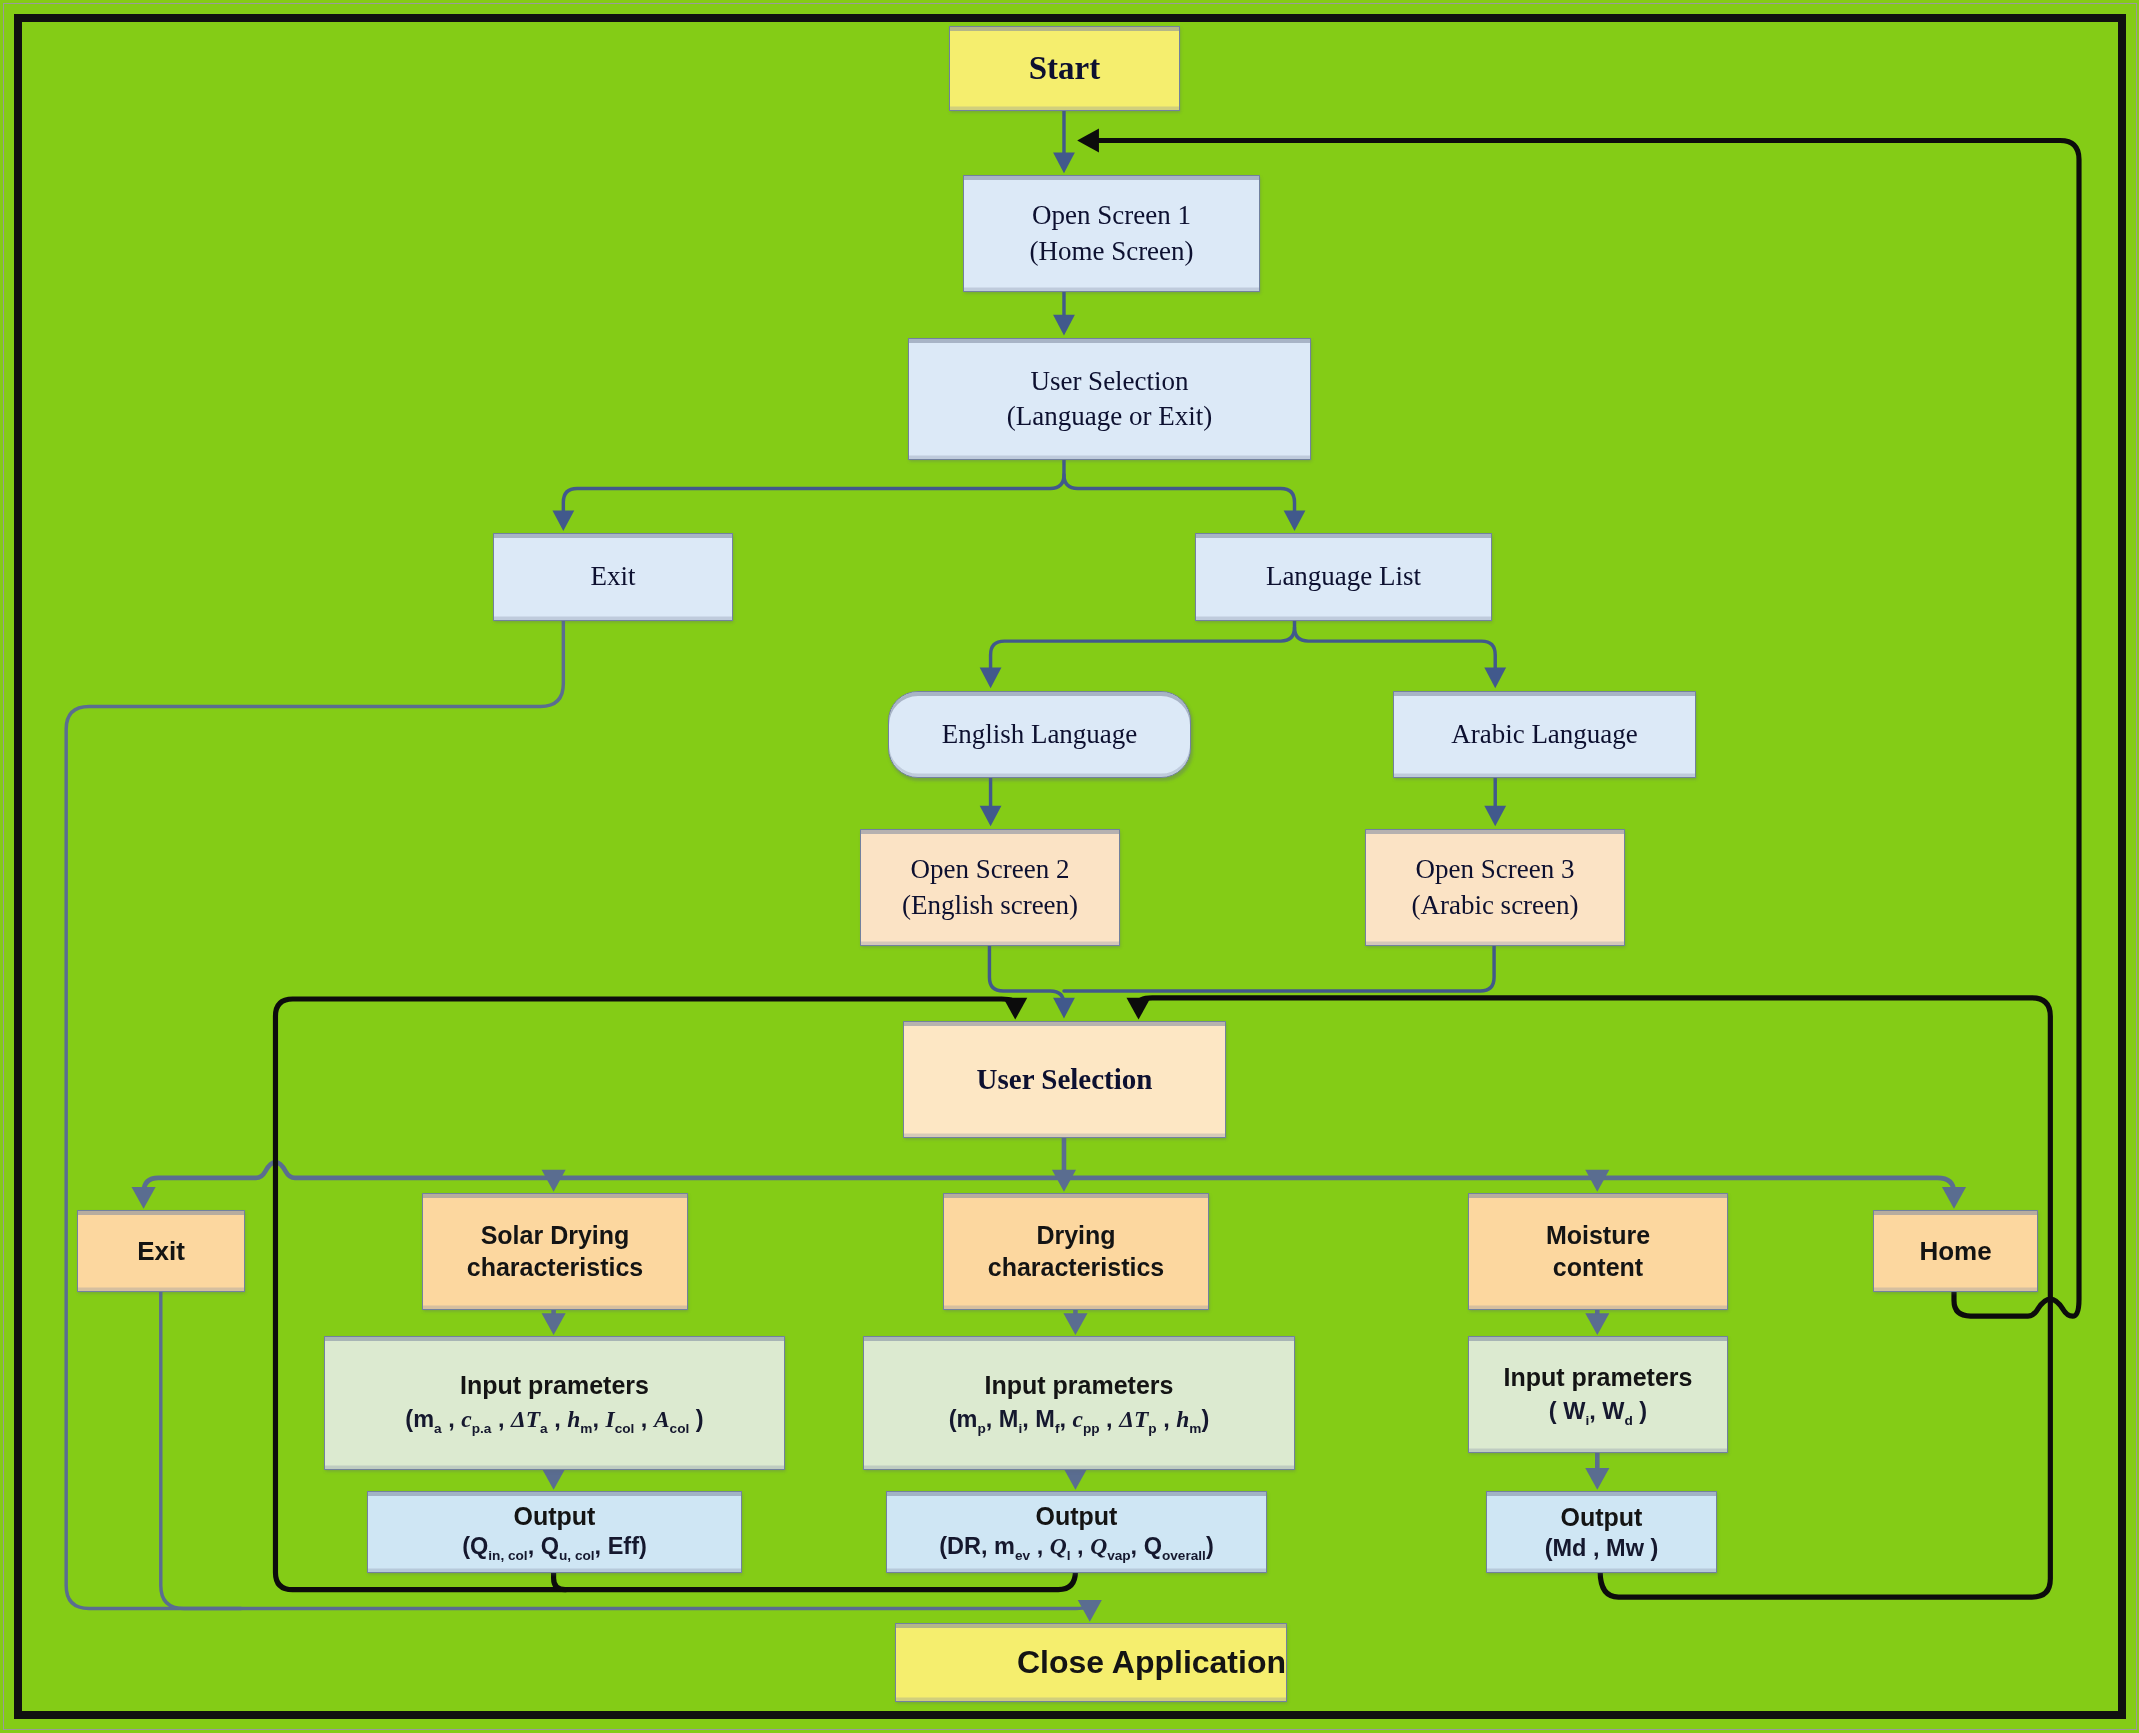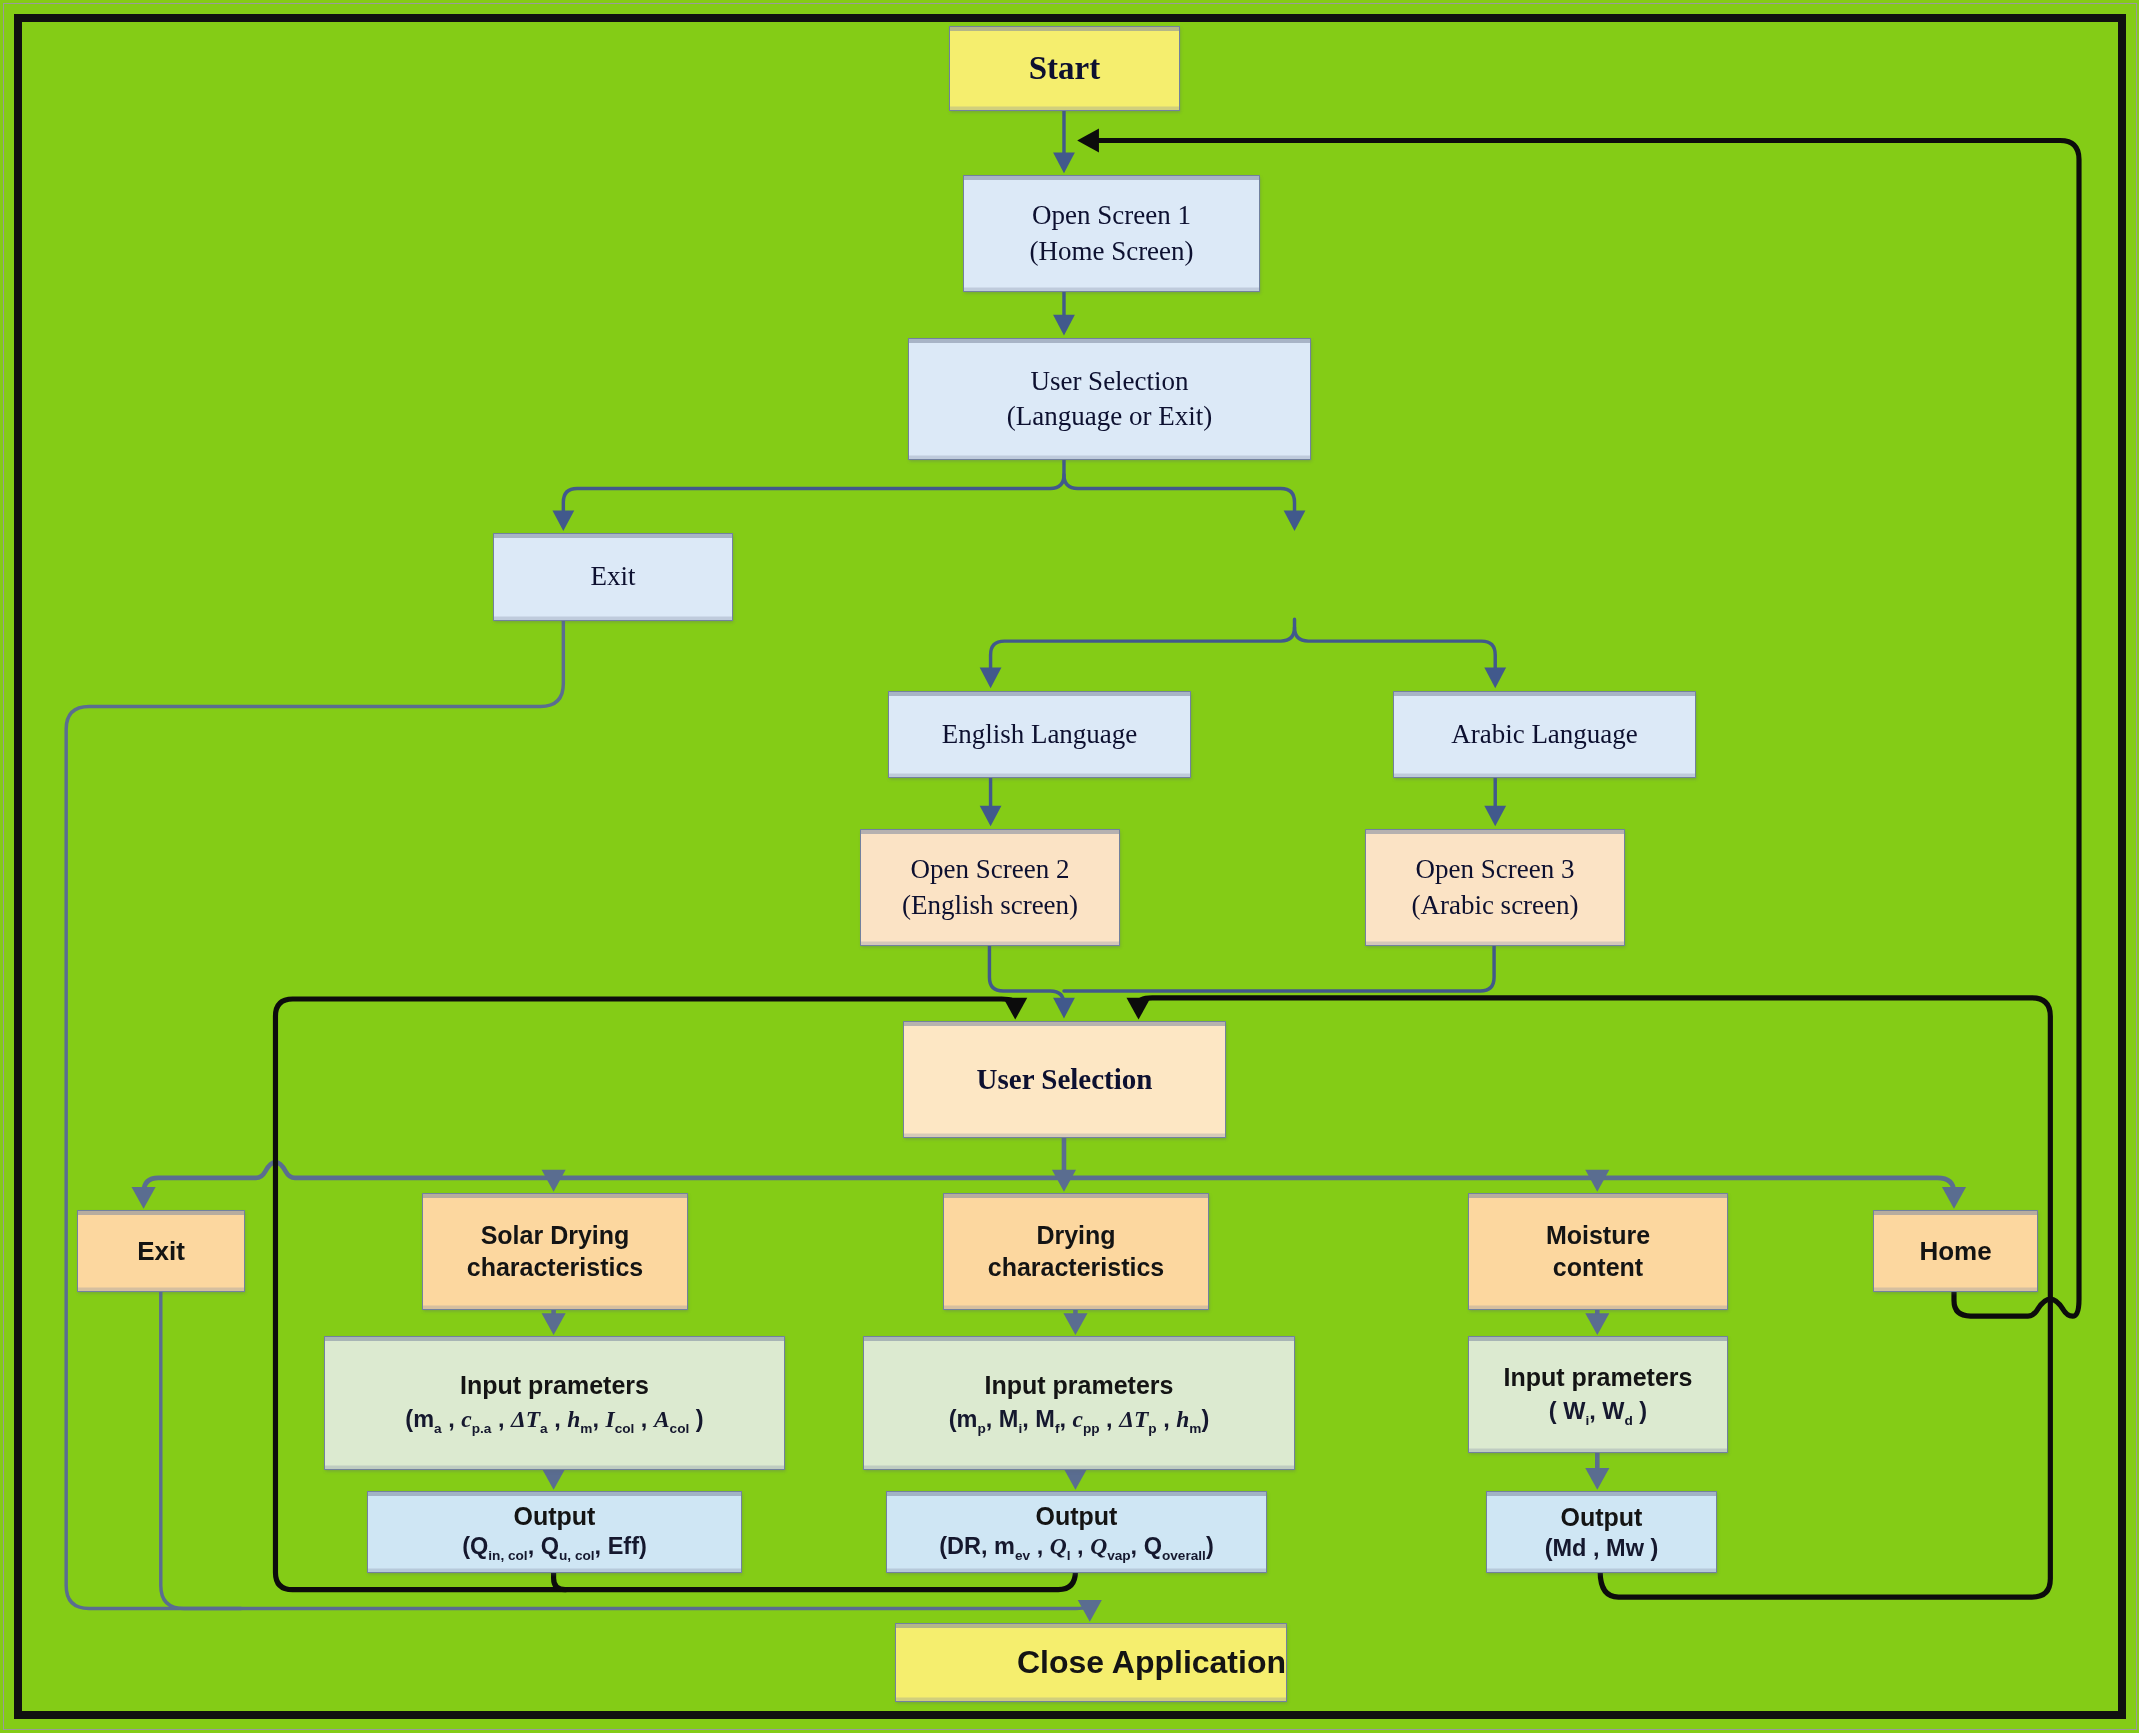--- a/index.html
+++ b/index.html
@@ -130,22 +130,25 @@
 
   <div class="node blue serif" style="left:860px;top:338px;width:401px;height:120px;">
     <div>User Selection</div>
     <div>(Language or Exit)</div>
   </div>
 
   <div class="node blue serif" style="left:445px;top:533px;width:238px;height:86px;">
     <div>Exit</div>
   </div>
 
-
-  <div class="node blue serif" style="left:840px;top:691px;width:301px;height:85px;">
+  <div class="node blue serif" style="left:1147px;top:533px;width:295px;height:86px;">
+    <div>Language List</div>
+  </div>
+
+  <div class="node blue serif" style="left:840px;top:691px;width:301px;height:85px;border-radius:30px;">
     <div>English Language</div>
   </div>
 
   <div class="node blue serif" style="left:1345px;top:691px;width:301px;height:85px;">
     <div>Arabic Language</div>
   </div>
 
   <div class="node peach serif" style="left:860px;top:829px;width:258px;height:115px;">
     <div>Open Screen 2</div>
     <div>(English screen)</div>

